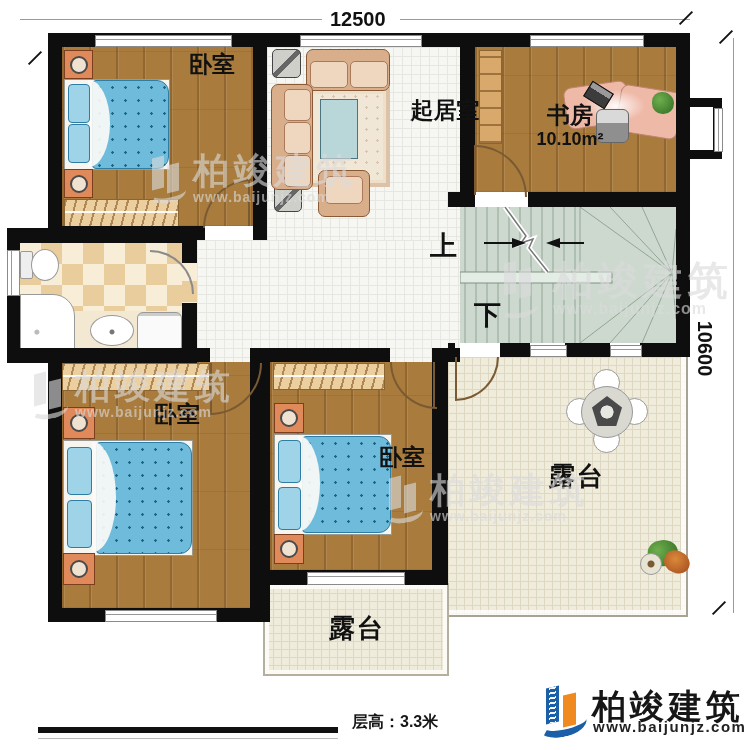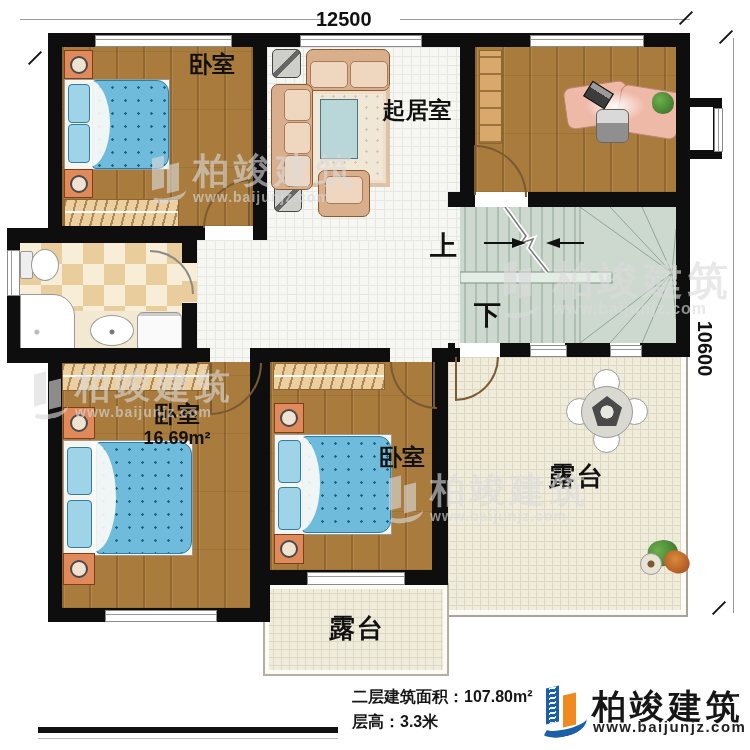--- a/index.html
+++ b/index.html
@@ -251,44 +251,45 @@
   <div class="door" style="left:210px;top:363px;width:50px;height:50px;border-bottom:2px solid #7a5a32;border-right:2px solid #7a5a32;border-bottom-right-radius:100%;"></div>
   <div class="leaf" style="left:210px;top:363px;width:2px;height:50px;"></div>
   <div class="door" style="left:390px;top:362px;width:45px;height:45px;border-bottom:2px solid #7a5a32;border-left:2px solid #7a5a32;border-bottom-left-radius:100%;"></div>
   <div class="leaf" style="left:433px;top:362px;width:2px;height:45px;"></div>
   <div class="door" style="left:455px;top:357px;width:42px;height:42px;border-bottom:2px solid #7a5a32;border-right:2px solid #7a5a32;border-bottom-right-radius:100%;"></div>
   <div class="leaf" style="left:455px;top:357px;width:2px;height:42px;"></div>
 
   <div class="rlabel" style="left:147px;top:52px;">
     <div class="rname">卧室</div>
   </div>
-  <div class="rlabel" style="left:352px;top:98px;">
+  <div class="rlabel" style="left:380px;top:98px;">
     <div class="rname">起居室</div>
   </div>
   <div class="rlabel" style="left:505px;top:103px;">
+    <div class="rname">书房</div>
+    <div class="rarea">10.10m²</div>
   </div>
   <div class="rlabel" style="left:112px;top:402px;">
     <div class="rname">卧室</div>
-    <div class="rarea">16.69m²</div>
   </div>
   <div class="rlabel" style="left:337px;top:445px;">
     <div class="rname">卧室</div>
   </div>
   <div class="rlabel" style="left:512px;top:462px;">
     <div class="tname">露台</div>
   </div>
   <div class="rlabel" style="left:292px;top:614px;">
     <div class="tname">露台</div>
   </div>
   <div class="stairlbl" style="left:430px;top:228px;">上</div>
   <div class="stairlbl" style="left:474px;top:297px;">下</div>
 
   <div class="dimline" style="left:20px;top:19px;width:302px;height:1px;"></div>
   <div class="dimline" style="left:400px;top:19px;width:290px;height:1px;"></div>
-  <div class="dimtext" style="left:316px;top:8px;">12500</div>
+  <div class="dimtext" style="left:330px;top:8px;">12500</div>
   <div class="tick" style="left:677px;top:17px;"></div>
   <div class="tick" style="left:26px;top:57px;"></div>
   <div class="dimline" style="left:733px;top:38px;width:1px;height:575px;"></div>
   <div class="tick" style="left:717px;top:36px;"></div>
   <div class="tick" style="left:710px;top:607px;"></div>
   <div class="dimtext" style="left:683px;top:316px;width:44px;height:64px;display:flex;align-items:center;justify-content:center;">
     <span style="transform:rotate(90deg);white-space:nowrap;">10600</span>
   </div>
 
   <div class="wm" style="left:148px;top:152px;">
@@ -331,23 +332,20 @@
         <div class="arc"></div>
       </div>
     <div class="wm-col">
       <span class="wm-brand" style="font-size:35px;">柏竣建筑</span>
       <span class="wm-url" style="font-size:14px;">www.baijunjz.com</span>
     </div>
   </div>
 
   <div class="ft-ul1"></div>
   <div class="ft-ul2"></div>
-  <div class="ft-stat" style="top:687px;">
-    <span>二层建筑面积：</span><span>107.80m²</span>
-  </div>
   <div class="ft-stat" style="top:712px;">
     <span>层高：</span><span>3.3米</span>
   </div>
   <div class="logo-icon">
       <div class="b1"></div>
       <div class="b2"></div>
       <div class="arc"></div>
     </div>
   <div class="ft-brand">柏竣建筑</div>
   <div class="ft-url">www.baijunjz.com</div>

